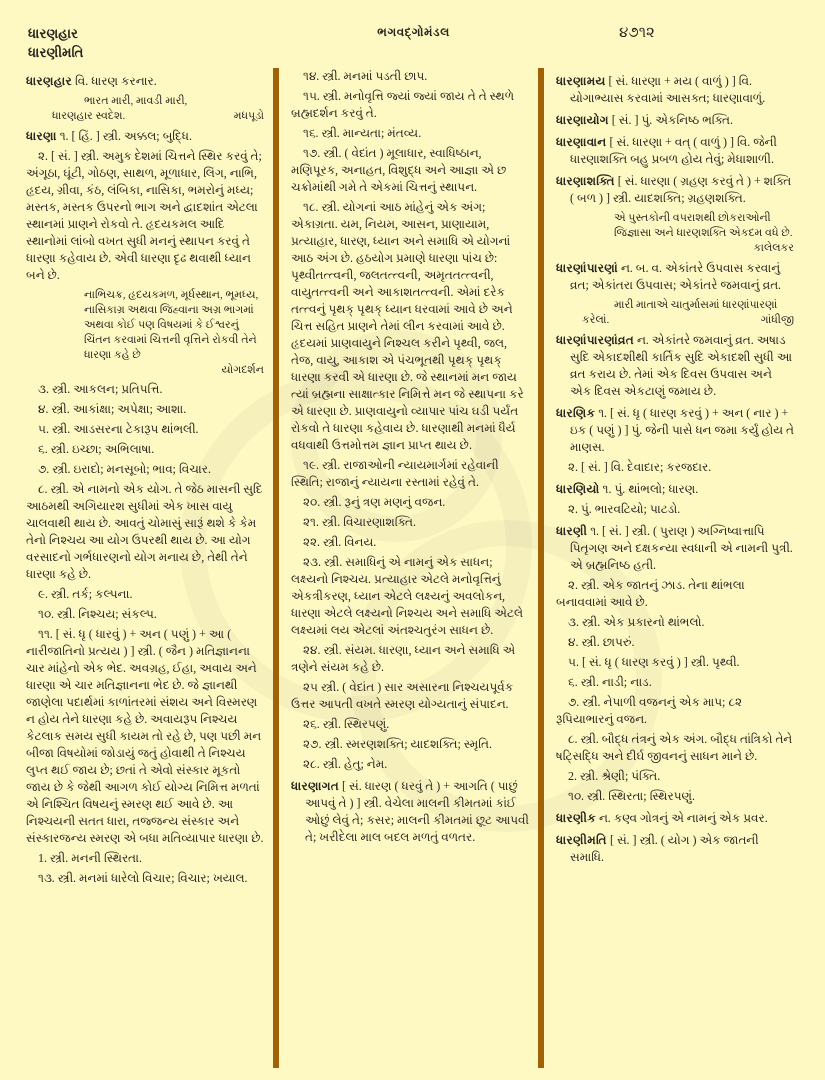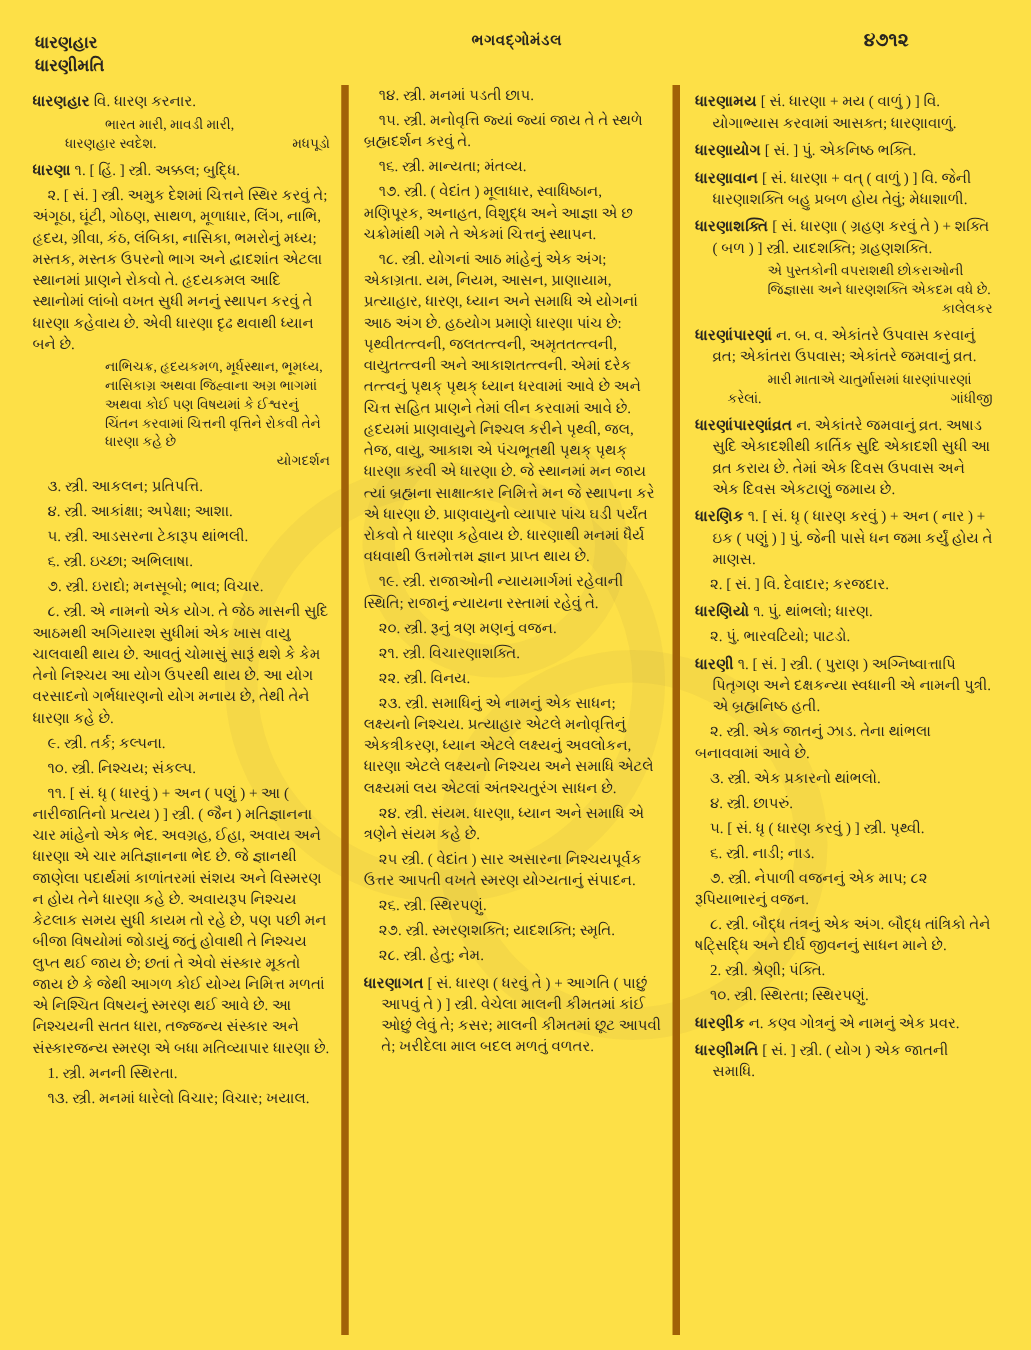--- a/index.html
+++ b/index.html
@@ -1,38 +1,38 @@
 <!DOCTYPE html>
 <html><head>
 <meta charset="utf-8">
 <style>
   html,body{margin:0;padding:0;background:#e9e7e2;}
   .page{
     position:relative;
     width:825px;height:1080px;
     margin:0 auto;
-    background:#fde047;
+    background:#fef9c3;
     color:#2a2620;
     font-family:"Liberation Serif","DejaVu Serif",serif;
     overflow:hidden;
   }
   
   .watermark{position:absolute;top:330px;left:180px;width:460px;height:480px;pointer-events:none;}
   .watermark .wm-circle{position:absolute;border-radius:50%;border:26px solid rgba(90,85,70,0.05);}
   .wm-c1{width:300px;height:300px;left:0;top:40px;}
   .wm-c2{width:260px;height:260px;left:170px;top:190px;border-color:rgba(90,85,70,0.04);}
   .wm-c3{width:160px;height:160px;left:110px;top:0;border-color:rgba(90,85,70,0.035);}
 
   .page-header{
     position:absolute;top:24px;left:28px;right:26px;height:44px;
     display:flex;align-items:flex-start;justify-content:space-between;
   }
   .guidewords{font-weight:bold;font-size:13.5px;line-height:19px;width:180px;}
   .book-title{font-weight:bold;font-size:12px;letter-spacing:.5px;text-align:center;flex:1;margin-top:1px;}
-  .page-number{font-weight:bold;font-size:15px;width:180px;text-align:center;}
+  .page-number{font-weight:normal;font-size:15px;width:180px;text-align:left;}
 
   .columns{
     position:absolute;top:68px;left:26px;right:22px;bottom:12px;
     display:flex;
   }
   .col{flex:1;overflow:hidden;padding-right:9px;font-size:12px;line-height:17px;}
   .col + .col{border-left:6px solid #a16207;padding-left:12px;}
 
   .col p{margin:0 0 3px 0;}
   p.entry{padding-left:14px;text-indent:-14px;margin-top:5px;}

